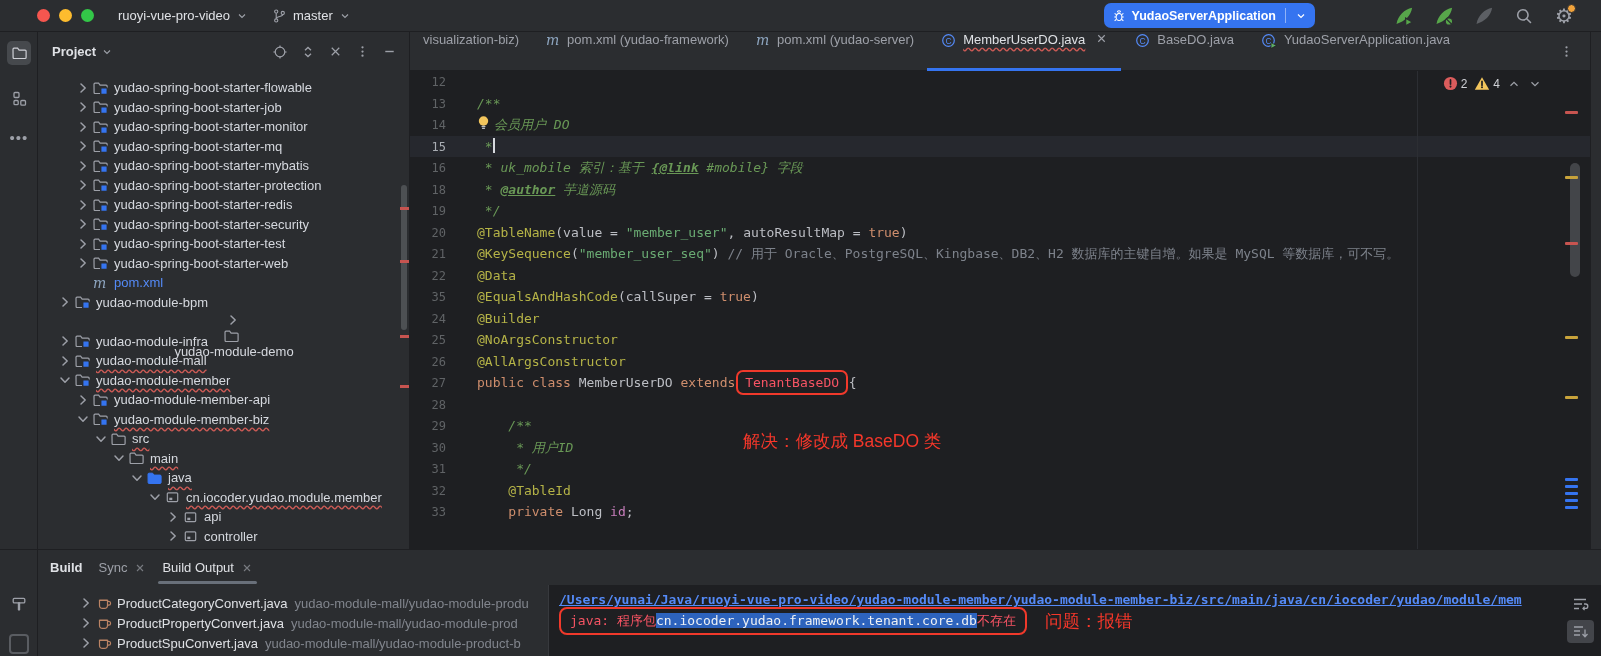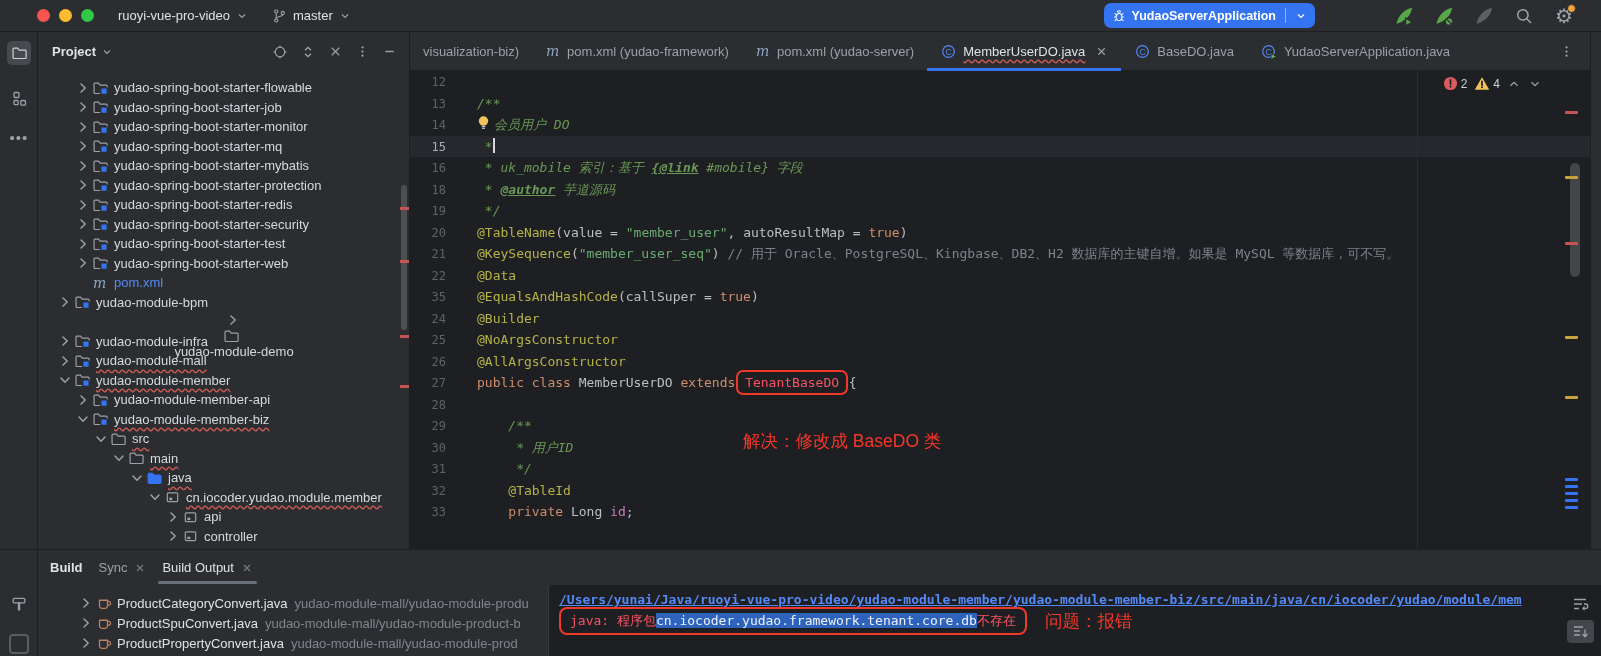--- a/index.html
+++ b/index.html
@@ -44,21 +44,21 @@
   .tlabel{margin-left:3px}
   .bluetext{color:#548af7}
   .squig{text-decoration-line:underline;text-decoration-style:wavy;text-decoration-color:#cf5b56;
          text-underline-offset:3px;}
   .tree-scroll{position:absolute;right:2px;top:153px;width:6px;height:145px;background:#6a6d71;border-radius:3px;opacity:.55}
   .pp-mark{position:absolute;right:0;width:9px;height:2.5px;background:#c75450}
 
   
   .tabbar{position:absolute;left:410px;top:32px;width:1180px;height:39px;background:#2b2d30;
           display:flex;align-items:stretch;border-bottom:1px solid #1e1f22;box-sizing:border-box}
-  .tab{display:flex;align-items:center;gap:6px;padding:0 13px;color:#9da0a8;position:relative}
+  .tab{display:flex;align-items:flex-start;gap:6px;padding:0 13px;color:#9da0a8;position:relative}
   .tab.active{color:#dfe1e5}
   .tab.active::after{content:"";position:absolute;left:0;right:0;bottom:-1px;height:3px;background:#3574f0}
   .tabicon{display:flex;align-items:center}
   .tabclose{margin-left:4px;display:flex;align-items:center}
   .kebab{margin-left:auto;align-self:center;padding-right:16px}
 
   
   .ed{position:absolute;left:410px;top:71px;width:1180px;height:478px;background:#1e1f22;overflow:hidden}
   .code-line{height:21.5px;line-height:21.5px;white-space:pre;
              font-family:"DejaVu Sans Mono","DejaVu Sans",monospace;font-size:13px;color:#bcbec4}
@@ -792,37 +792,37 @@
             <svg width="16" height="16" viewBox="0 0 16 16">
               <path d="M6 4l4.2 4L6 12" fill="none" stroke="#9da0a8" stroke-width="1.5" stroke-linecap="round" stroke-linejoin="round"></path>
             </svg>
           </span>
           <span class="bicon">
             <svg width="16" height="16" viewBox="0 0 16 16">
               <path d="M3.5 5h8M3.5 5.3h8v4.9a3.2 3.2 0 0 1-3.2 3.2H6.7a3.2 3.2 0 0 1-3.2-3.2z" fill="none" stroke="#bc8464" stroke-width="1.2"></path>
               <path d="M11.5 6.4h1.2a1.9 1.9 0 0 1 0 3.8h-1.2" fill="none" stroke="#bc8464" stroke-width="1.2"></path>
             </svg>
           </span>
+          <span class="bfile">ProductPropertyConvert.java</span>
+          <span class="bpath">yudao-module-mall/yudao-module-prod</span>
+        </div>
+        <div class="bt-row">
+          <span class="bchev">
+            <svg width="16" height="16" viewBox="0 0 16 16">
+              <path d="M6 4l4.2 4L6 12" fill="none" stroke="#9da0a8" stroke-width="1.5" stroke-linecap="round" stroke-linejoin="round"></path>
+            </svg>
+          </span>
+          <span class="bicon">
+            <svg width="16" height="16" viewBox="0 0 16 16">
+              <path d="M3.5 5h8M3.5 5.3h8v4.9a3.2 3.2 0 0 1-3.2 3.2H6.7a3.2 3.2 0 0 1-3.2-3.2z" fill="none" stroke="#bc8464" stroke-width="1.2"></path>
+              <path d="M11.5 6.4h1.2a1.9 1.9 0 0 1 0 3.8h-1.2" fill="none" stroke="#bc8464" stroke-width="1.2"></path>
+            </svg>
+          </span>
           <span class="bfile">ProductSpuConvert.java</span>
           <span class="bpath">yudao-module-mall/yudao-module-product-b</span>
-        </div>
-        <div class="bt-row">
-          <span class="bchev">
-            <svg width="16" height="16" viewBox="0 0 16 16">
-              <path d="M6 4l4.2 4L6 12" fill="none" stroke="#9da0a8" stroke-width="1.5" stroke-linecap="round" stroke-linejoin="round"></path>
-            </svg>
-          </span>
-          <span class="bicon">
-            <svg width="16" height="16" viewBox="0 0 16 16">
-              <path d="M3.5 5h8M3.5 5.3h8v4.9a3.2 3.2 0 0 1-3.2 3.2H6.7a3.2 3.2 0 0 1-3.2-3.2z" fill="none" stroke="#bc8464" stroke-width="1.2"></path>
-              <path d="M11.5 6.4h1.2a1.9 1.9 0 0 1 0 3.8h-1.2" fill="none" stroke="#bc8464" stroke-width="1.2"></path>
-            </svg>
-          </span>
-          <span class="bfile">ProductPropertyConvert.java</span>
-          <span class="bpath">yudao-module-mall/yudao-module-prod</span>
         </div>
       </div>
     <div class="console">
       <a class="clink">/Users/yunai/Java/ruoyi-vue-pro-video/yudao-module-member/yudao-module-member-biz/src/main/java/cn/iocoder/yudao/module/mem</a>
       <div class="cerr-row">
         <span class="cerrbox"><span class="cerr">java: 程序包</span><span class="csel">cn.iocoder.yudao.framework.tenant.core.db</span><span class="cerr">不存在</span></span>
         <span class="problemnote">问题：报错</span>
       </div>
       <div class="con-icons">
         <span class="cicon">

